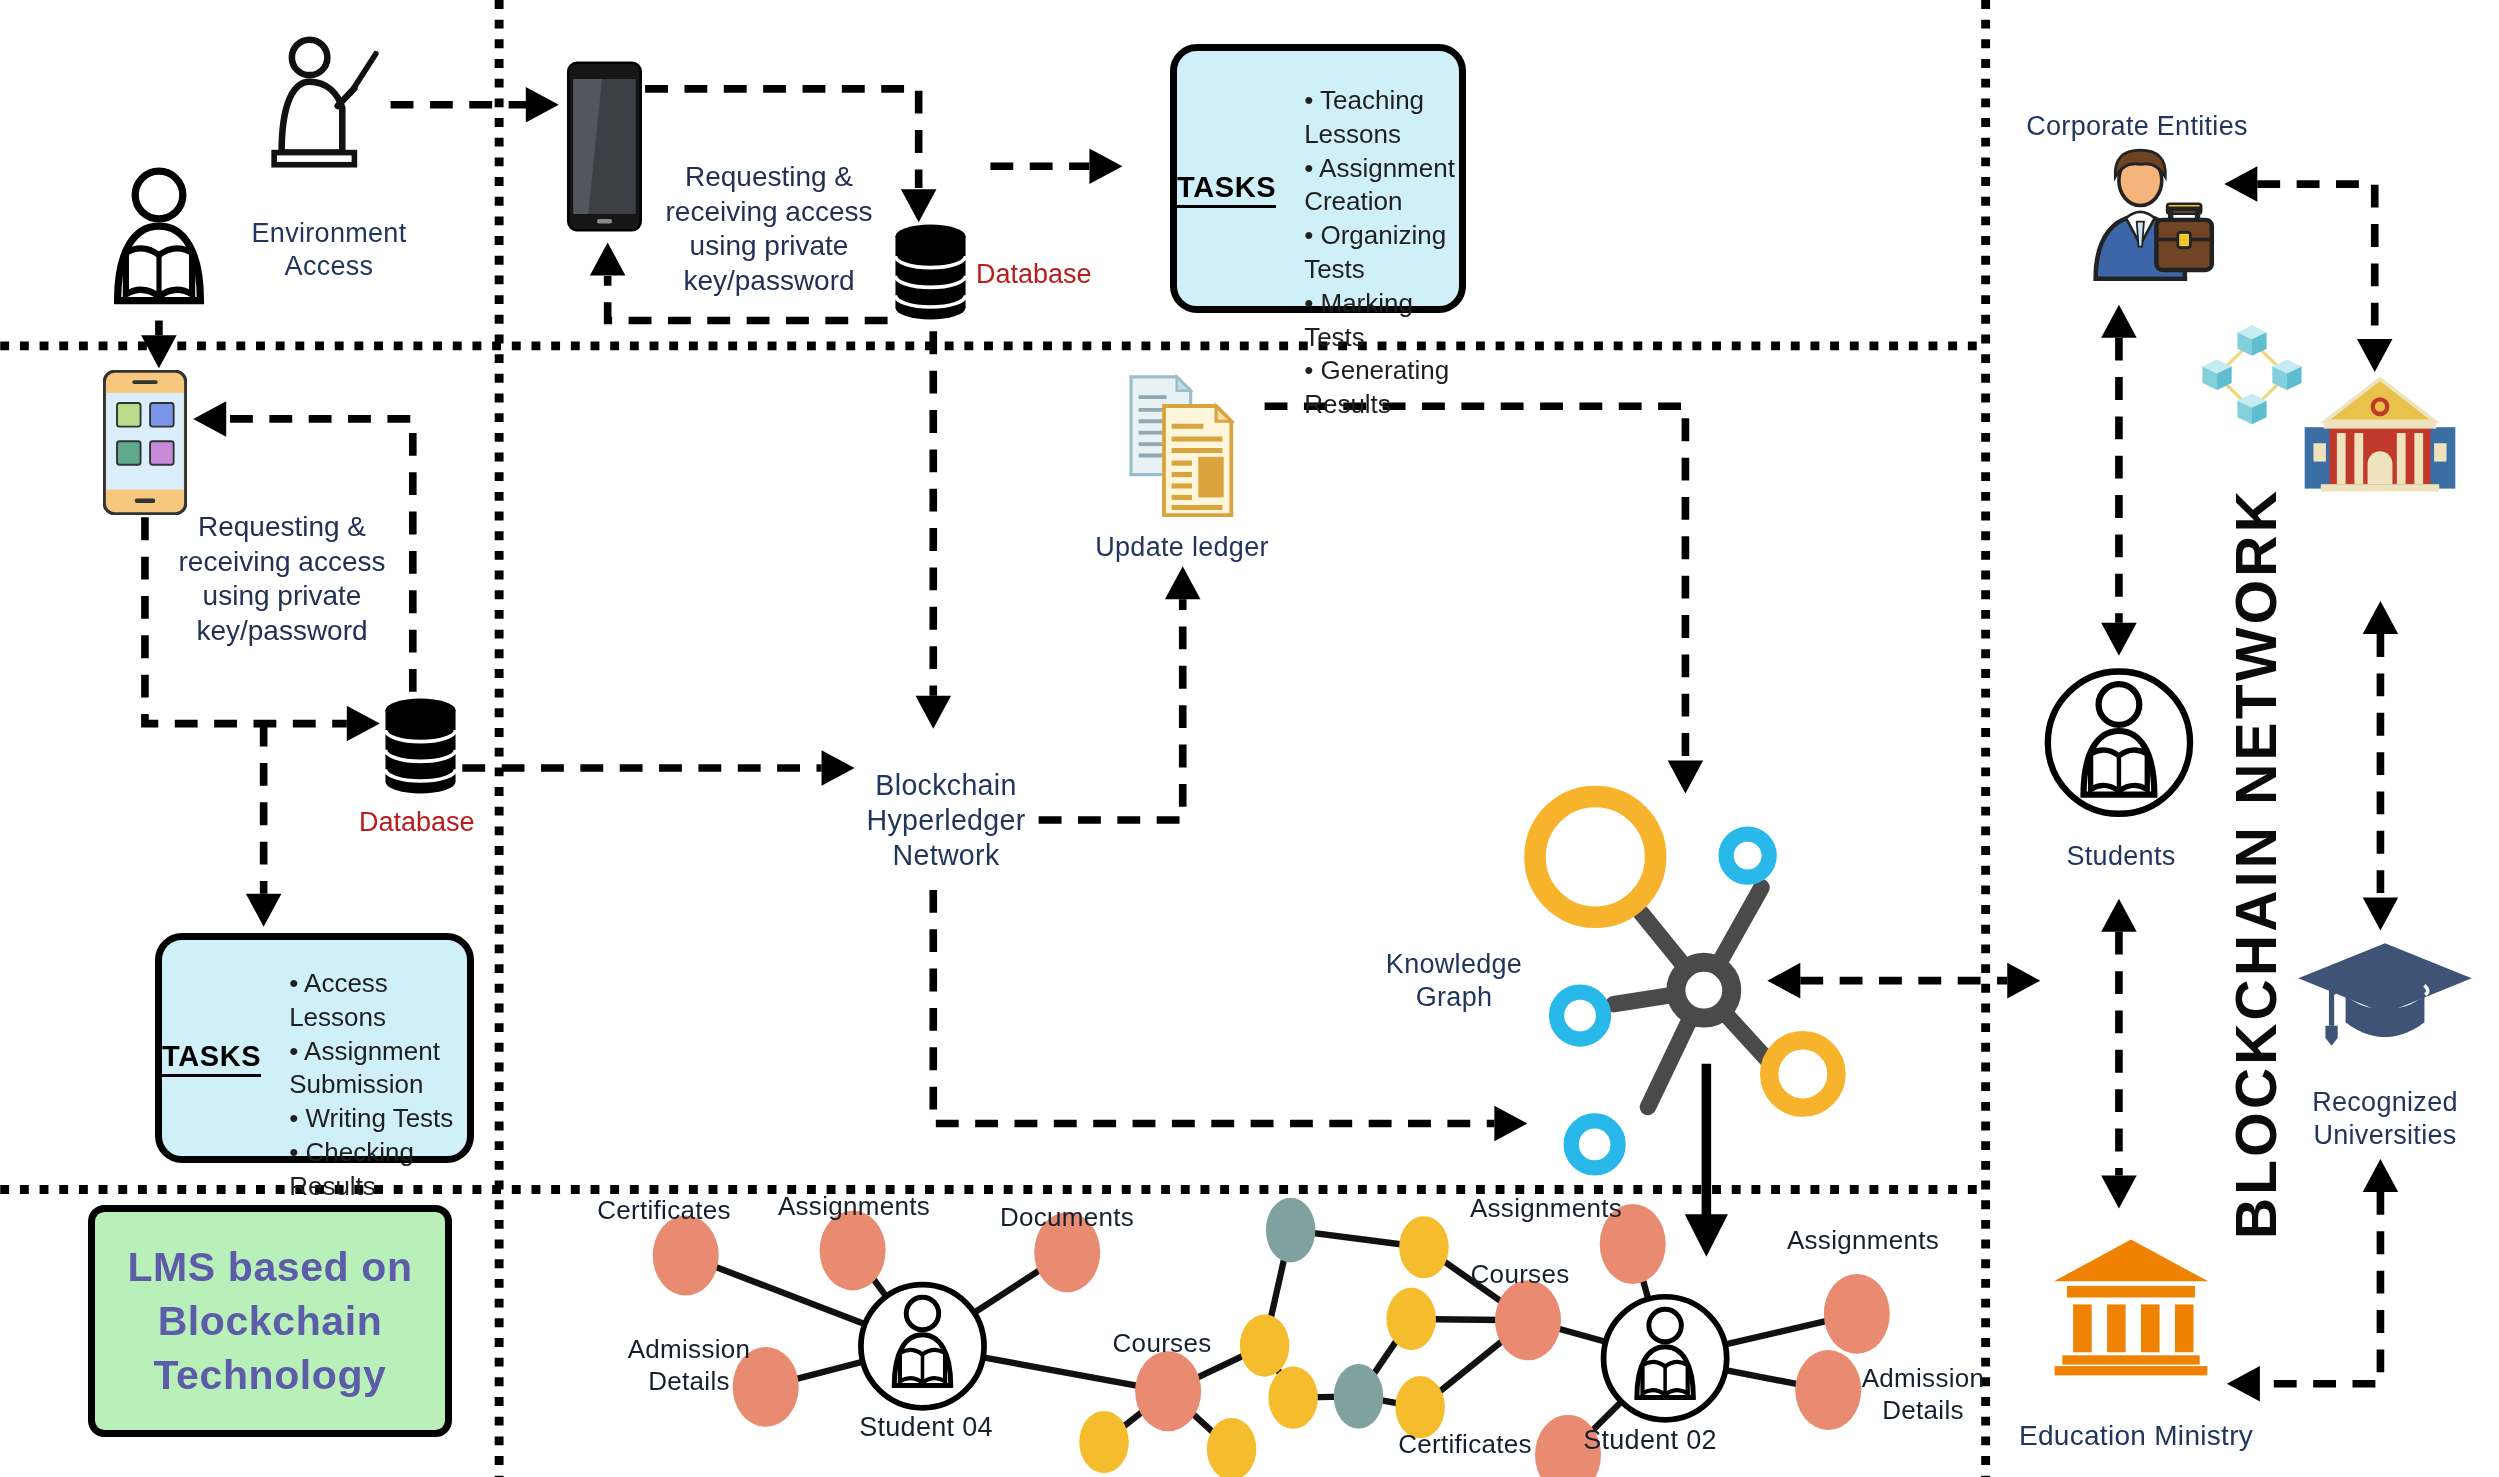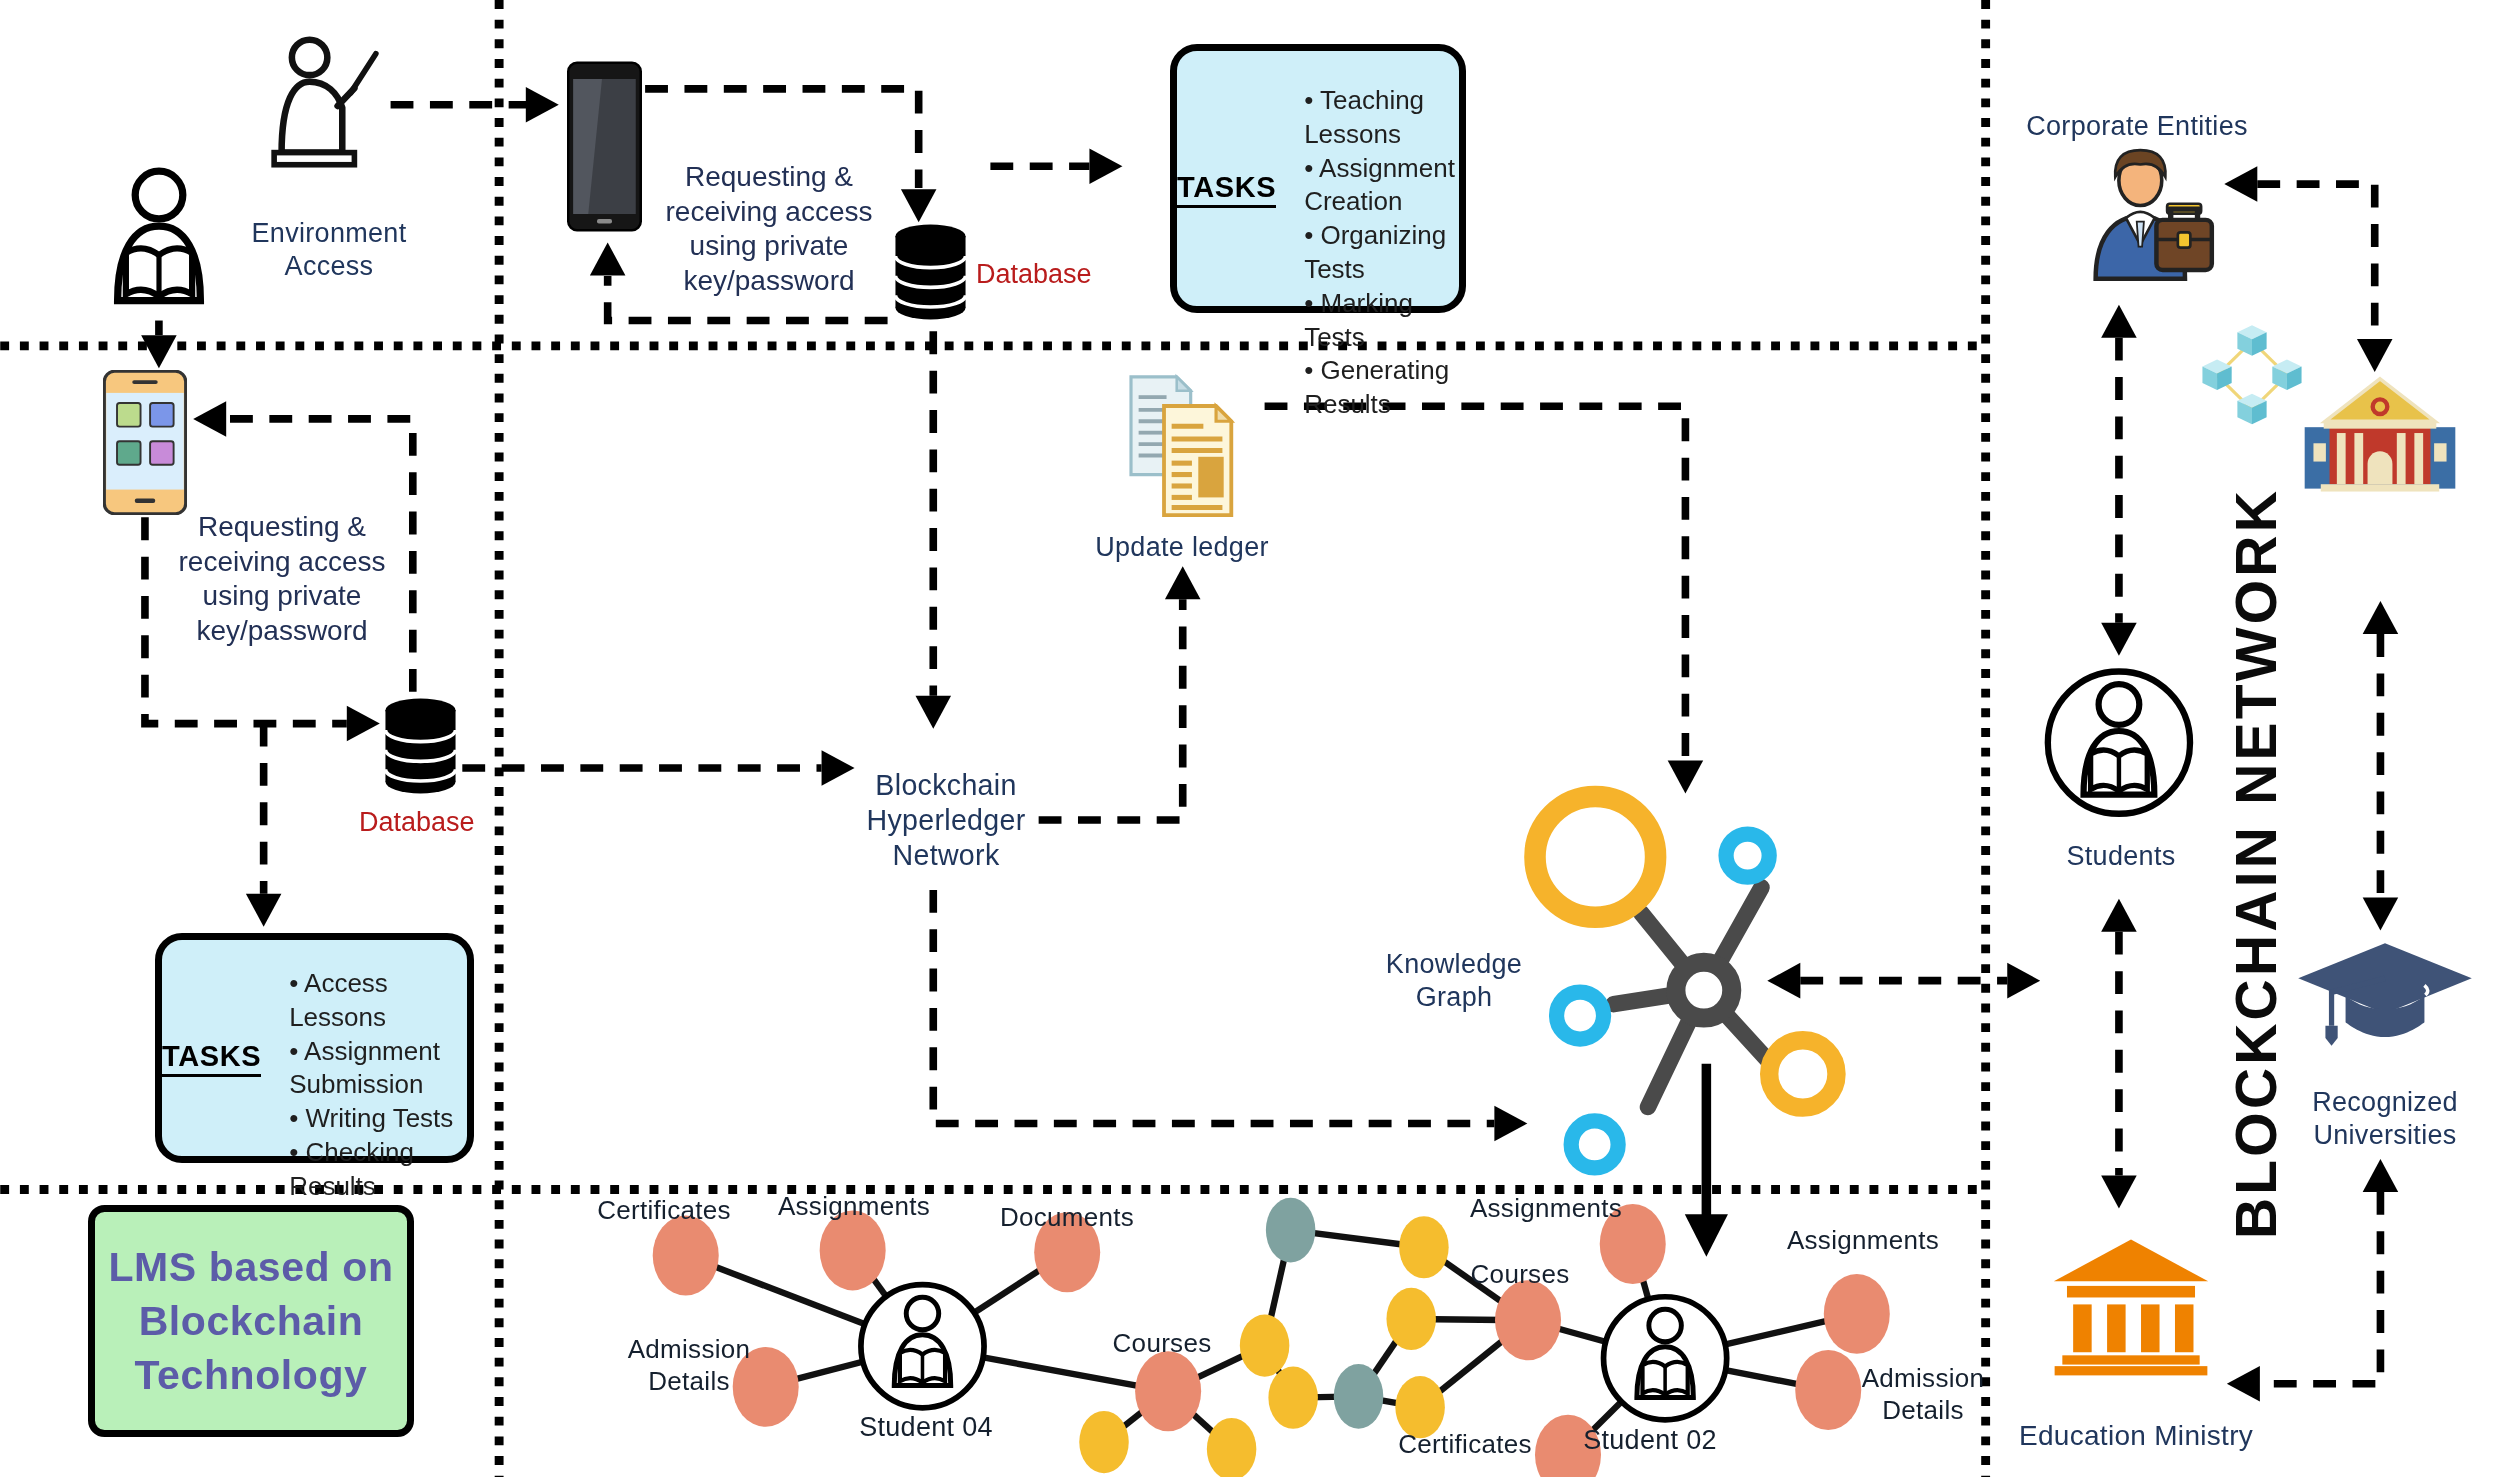--- a/index.html
+++ b/index.html
@@ -13,21 +13,21 @@
   .lbl.big{font-size:27px;}
   .tasks-box{position:absolute;background:#cfeff9;border:7px solid #000;border-radius:27px;
              box-sizing:border-box;display:flex;flex-direction:row;align-items:center;margin-left:43px;}
   .tasks-title{font-size:29px;font-weight:bold;color:#000;margin-top:21.6px;
                border-bottom:3.2px solid #000;padding-bottom:1.3px;letter-spacing:0.6px;}
   .tasks-list{list-style:none;margin:0;padding:0 0 0 28px;align-self:flex-start;}
   .tasks-list li{font-size:26px;color:#1f1f1f;line-height:1.3;}
   .tasks-list li::before{content:"•   ";font-size:26px;}
   #tasks-teacher .tasks-list{margin-top:33px;}
   #tasks-student .tasks-list{margin-top:27px;}
-  .lms-box{position:absolute;left:88px;top:1205px;width:326px;height:232px;background:#b9f0b9;
+  .lms-box{position:absolute;left:88px;top:1205px;width:364px;height:232px;background:#b9f0b9;
            border:7px solid #000;border-radius:16.5px;box-sizing:border-box;
            display:flex;align-items:center;justify-content:center;}
   .lms-text{font-size:41px;line-height:1.32;font-weight:bold;color:#5c5ca8;text-align:center;
             white-space:pre-line;letter-spacing:0.6px;}
   .req-text{position:absolute;transform:translate(-50%,-50%);width:368px;text-align:center;
             white-space:pre-line;font-size:28px;line-height:1.24;color:#223055;margin-top:32px;}
   .vertical-title{position:absolute;left:1811px;top:833px;width:889px;height:61px;
                   transform:rotate(-90deg);display:flex;align-items:center;justify-content:center;
                   font-size:57px;font-weight:bold;color:#0b0b0b;letter-spacing:3.2px;white-space:nowrap;}
   .db-label{position:absolute;font-size:27px;color:#b91c1c;}

